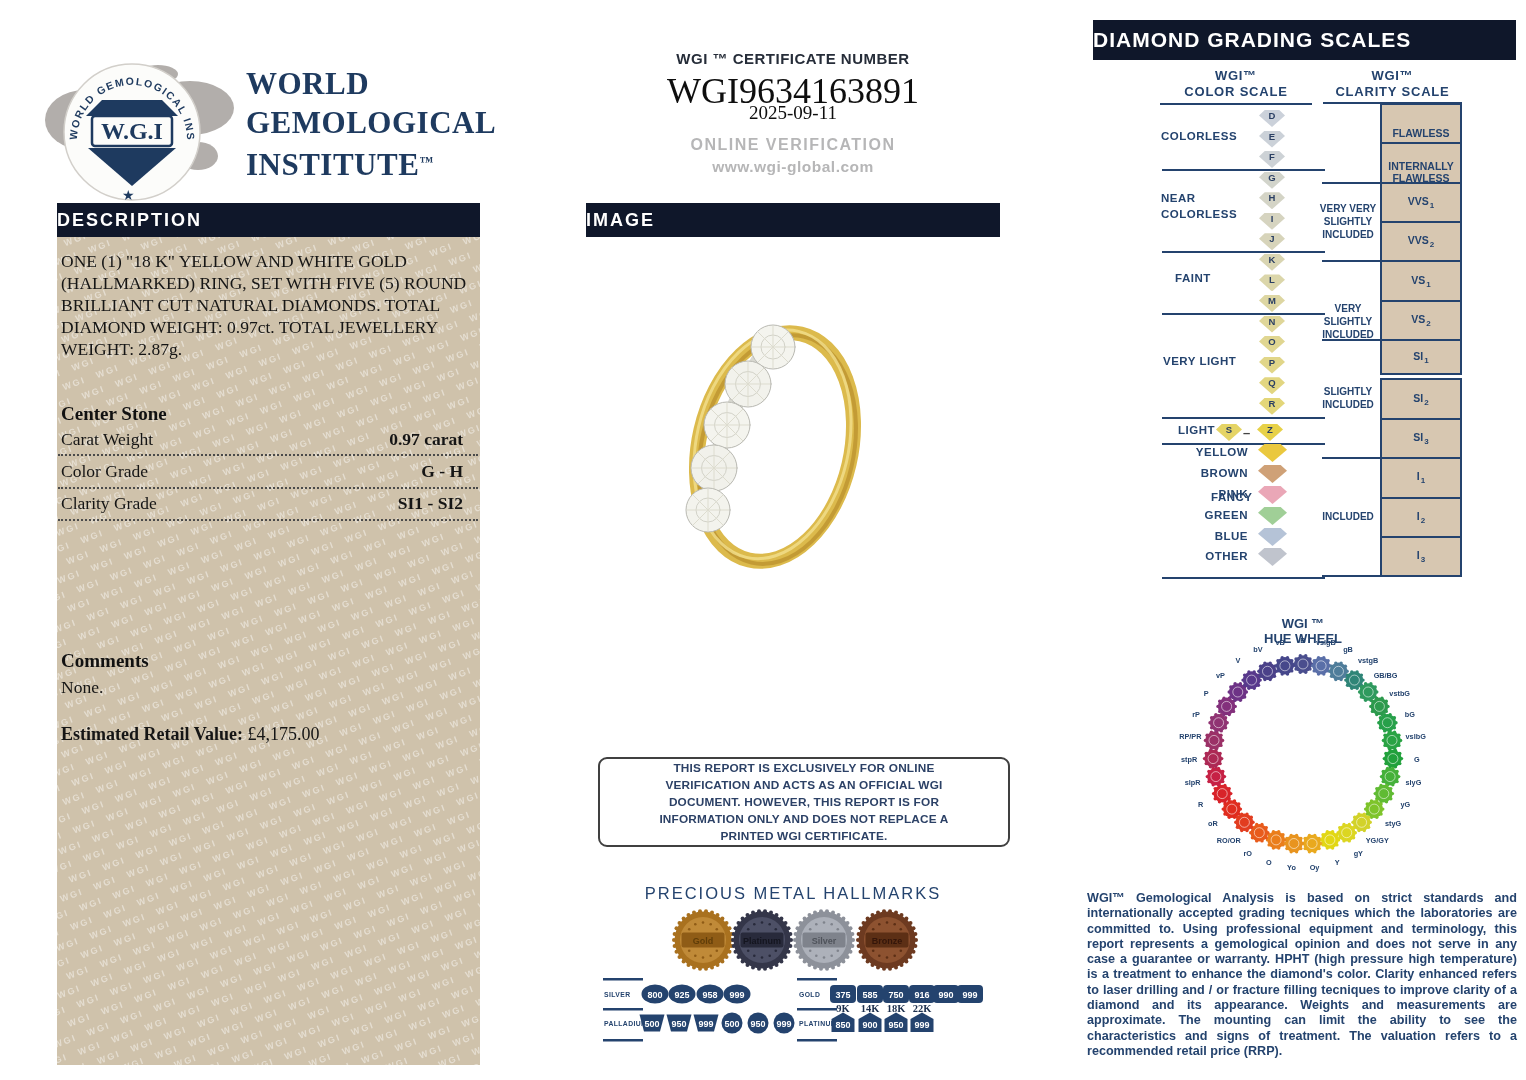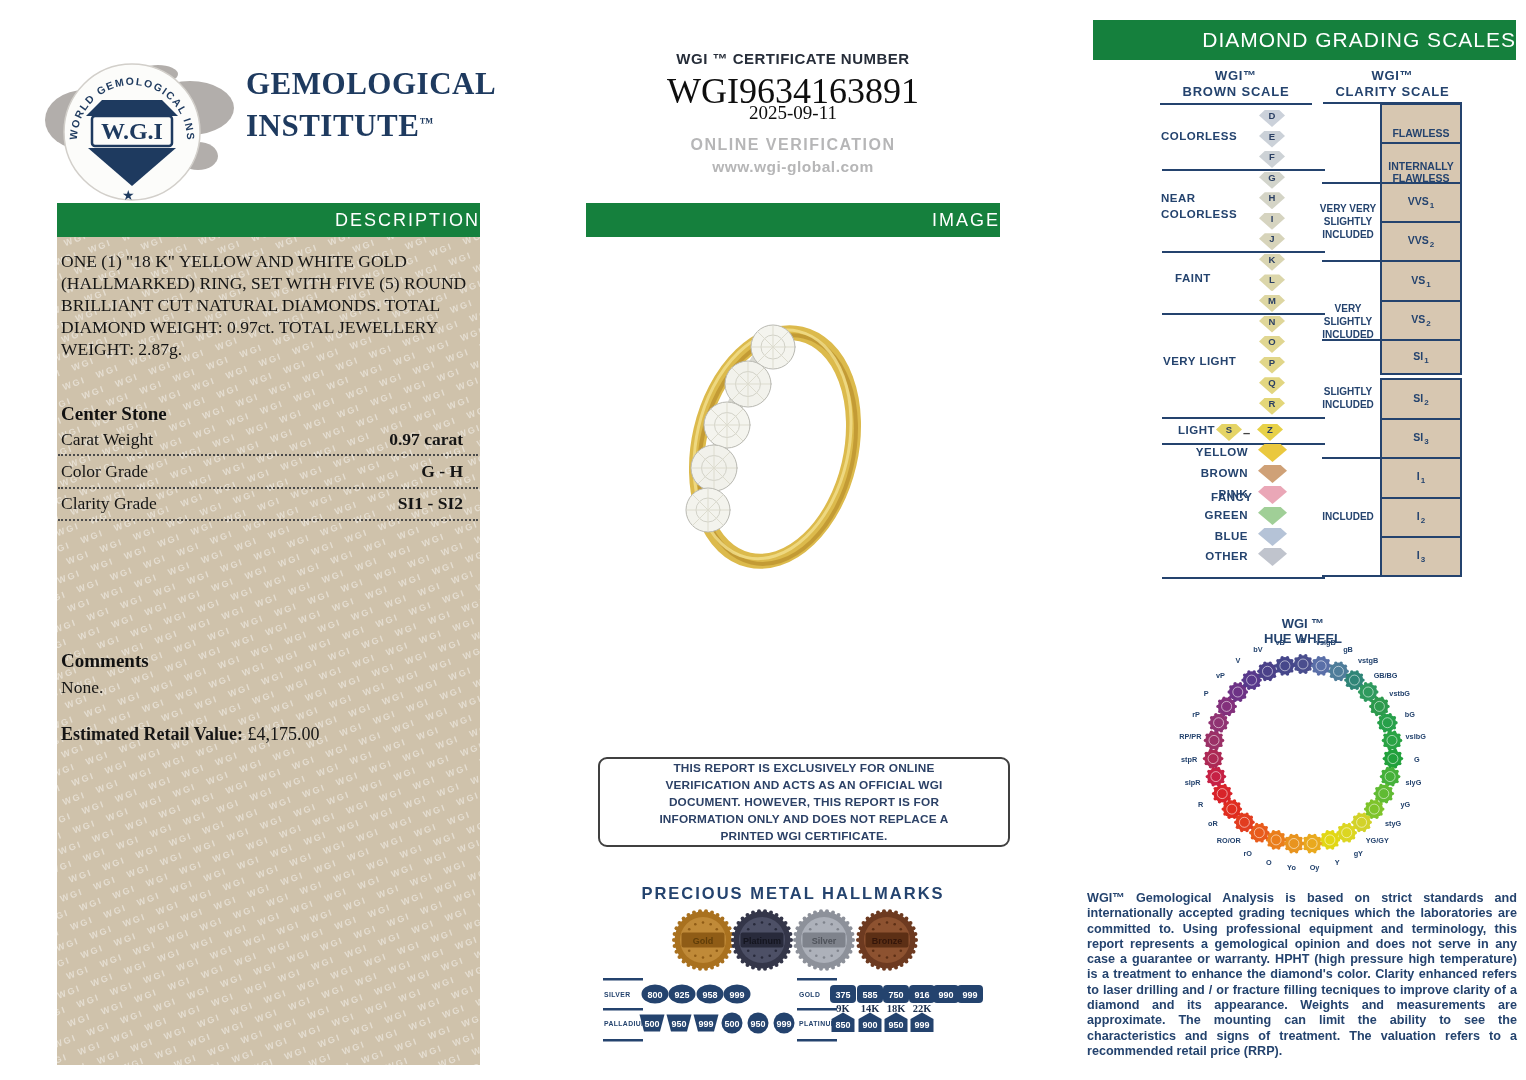--- a/index.html
+++ b/index.html
@@ -1,19 +1,19 @@
 <!DOCTYPE html>
 <html><head>
 <meta charset="utf-8">
 <style>
   html,body{margin:0;padding:0;background:#fff;}
   .page{position:relative;width:1526px;height:1080px;background:#fff;font-family:"Liberation Sans",sans-serif;overflow:hidden;}
   .serif{font-family:"Liberation Serif",serif;}
   .b{font-weight:bold;}
-  .bar{position:absolute;background:#15803d;color:#fff;font-weight:normal;text-align:right;}
+  .bar{position:absolute;background:#0f172a;color:#fff;font-weight:bold;text-align:left;}
   .bar-desc{left:57px;top:203px;width:423px;height:34px;line-height:34px;font-size:18px;letter-spacing:2px;}
   .bar-img{left:586px;top:203px;width:414px;height:34px;line-height:34px;font-size:18px;letter-spacing:2px;}
   .bar-grading{left:1093px;top:20px;width:423px;height:40px;line-height:40px;font-size:21px;letter-spacing:1px;}
   .beige{position:absolute;left:57px;top:237px;width:423px;height:828px;background:#cfc2ab;overflow:hidden;}
   .watermark{position:absolute;left:-280px;top:-180px;width:1150px;transform:rotate(-20deg);color:rgba(255,255,255,.45);font-weight:bold;font-size:9px;line-height:15px;letter-spacing:2px;word-spacing:7px;white-space:nowrap;}
   .desc-text{position:absolute;left:61px;top:250px;width:408px;font-size:17.5px;line-height:22px;color:#151515;}
   .cs-title{position:absolute;left:61px;top:403px;font-size:19px;font-weight:bold;color:#111;}
   #cs-rows{position:absolute;left:58px;top:424px;width:420px;}
   .cs-row{display:flex;justify-content:space-between;align-items:center;height:30.4px;border-bottom:2px dotted #4a4a4a;font-family:"Liberation Serif",serif;font-size:17.5px;color:#151515;}
   .cs-row .lab{padding-left:3px;}
@@ -25,21 +25,21 @@
   .brand .tm{font-size:14px;vertical-align:9px;letter-spacing:0;}
   #logo{position:absolute;left:40px;top:48px;}
   .cert-label{position:absolute;left:586px;top:50px;width:414px;text-align:center;font-weight:bold;font-size:15px;letter-spacing:.5px;color:#262d39;}
   .cert-number{position:absolute;left:586px;top:70px;width:414px;text-align:center;font-family:"Liberation Serif",serif;font-size:36px;color:#0e0e0e;}
   .cert-date{position:absolute;left:586px;top:102px;width:414px;text-align:center;font-family:"Liberation Serif",serif;font-size:19px;color:#0e0e0e;}
   .verify1{position:absolute;left:586px;top:136px;width:414px;text-align:center;font-weight:bold;font-size:16px;letter-spacing:1.5px;color:#b6b6b7;}
   .verify2{position:absolute;left:586px;top:158px;width:414px;text-align:center;font-weight:bold;font-size:15.5px;letter-spacing:.5px;color:#b6b6b7;cursor:pointer;}
   #ring{position:absolute;left:600px;top:250px;}
   .note-box{position:absolute;left:598px;top:757px;width:412px;height:90px;border:2px solid #404040;border-radius:9px;box-sizing:border-box;display:flex;align-items:center;justify-content:center;background:#fff;}
   .note-box div{width:340px;text-align:center;font-weight:bold;font-size:11.8px;line-height:17px;letter-spacing:.2px;color:#2c4166;}
-  .hm-title{position:absolute;left:586px;top:884px;width:414px;text-align:center;font-weight:bold;font-size:16.5px;letter-spacing:2px;color:#24436e;}
+  .hm-title{position:absolute;left:586px;top:884px;width:414px;text-align:center;font-weight:normal;font-size:16.5px;letter-spacing:2px;color:#24436e;}
   #seals svg{position:absolute;top:909px;}
   #hallmarks{position:absolute;left:598px;top:975px;}
   .sc-title{position:absolute;text-align:center;font-weight:bold;font-size:13px;line-height:16px;letter-spacing:.8px;color:#24436e;}
   .hline{position:absolute;height:2px;background:#24436e;}
   .cs-label{position:absolute;width:96px;font-weight:bold;font-size:11.5px;line-height:16px;letter-spacing:.5px;color:#24436e;}
   .cg{position:absolute;width:26px;height:17px;clip-path:polygon(0 32%,22% 0,78% 0,100% 32%,50% 100%);text-align:center;font-weight:bold;font-size:9.5px;color:#2a3f63;}
   .fancy-label{position:absolute;width:98px;text-align:right;font-weight:bold;font-size:11.5px;letter-spacing:.5px;color:#24436e;}
   .fd{position:absolute;width:29px;height:18px;clip-path:polygon(0 32%,22% 0,78% 0,100% 32%,50% 100%);}
   .range-sep{position:absolute;font-weight:bold;color:#444;font-size:13px;}
   .cl-cell{position:absolute;left:1380px;width:82px;background:#d7c7b1;border:2px solid #24436e;box-sizing:border-box;display:flex;align-items:center;justify-content:center;text-align:center;font-weight:bold;font-size:10.5px;color:#24436e;padding:2px;}
@@ -63,20 +63,21 @@
     <path id="logoArc" d="M 37 92 A 55 55 0 1 1 147 92" fill="none"></path>
     <text font-family="Liberation Sans, sans-serif" font-size="10.5" font-weight="bold" fill="#1e3a5f" letter-spacing="1.5"><textPath href="#logoArc">WORLD GEMOLOGICAL INSTITUTE</textPath></text>
     <polygon points="62,52 122,52 138,68 46,68" fill="#1e3a5f"></polygon>
     <polygon points="48,100 136,100 92,138" fill="#1e3a5f"></polygon>
     <rect x="52" y="68" width="80" height="30" rx="3" fill="#fcfcfa" stroke="#1e3a5f" stroke-width="2.5"></rect>
     <text x="92" y="91" text-anchor="middle" font-family="Liberation Serif, serif" font-size="24" font-weight="bold" fill="#1e3a5f">W.G.I</text>
     <text x="82" y="152" font-size="14" fill="#1e3a5f">★</text>
   </svg>
 
   <div class="brand">
+    <div>WORLD</div>
     <div>GEMOLOGICAL</div>
     <div><span>INSTITUTE</span><span class="tm">™</span></div>
   </div>
 
   <div class="bar bar-desc">DESCRIPTION</div>
 
   <div class="beige">
     <div id="wm" class="watermark">
         <div style="padding-left: 0px;">WGI WGI WGI WGI WGI WGI WGI WGI WGI WGI WGI WGI WGI WGI WGI WGI WGI WGI WGI WGI WGI WGI WGI WGI WGI WGI WGI WGI WGI WGI WGI WGI WGI WGI WGI WGI </div>
         <div style="padding-left: 15px;">WGI WGI WGI WGI WGI WGI WGI WGI WGI WGI WGI WGI WGI WGI WGI WGI WGI WGI WGI WGI WGI WGI WGI WGI WGI WGI WGI WGI WGI WGI WGI WGI WGI WGI WGI WGI </div>
@@ -471,21 +472,21 @@
       <polygon points="286.5,57 286.5,44 298,37.5 309.5,44 309.5,57" fill="#24436e"></polygon>
       <text x="298" y="49.5" text-anchor="middle" dominant-baseline="central" font-size="9" font-weight="bold" fill="#fff">950</text>
       <polygon points="312.5,57 312.5,44 324,37.5 335.5,44 335.5,57" fill="#24436e"></polygon>
       <text x="324" y="49.5" text-anchor="middle" dominant-baseline="central" font-size="9" font-weight="bold" fill="#fff">999</text>
     </svg>
 
   <div class="bar bar-grading">DIAMOND GRADING  SCALES</div>
 
   <div class="sc-title" style="left:1160px;top:68px;width:152px;">
     <div>WGI™</div>
-    <div>BROWN SCALE</div>
+    <div>COLOR SCALE</div>
   </div>
   <div class="sc-title" style="left:1323px;top:68px;width:139px;">
     <div>WGI™</div>
     <div>CLARITY SCALE</div>
   </div>
 
   <div id="color-scale">
       <div class="hline" style="left: 1160px; top: 103px; width: 152px;"></div>
       <div class="hline" style="left: 1323px; top: 102px; width: 139px;"></div>
       <div class="hline" style="left: 1162px; top: 169px; width: 163px;"></div>

